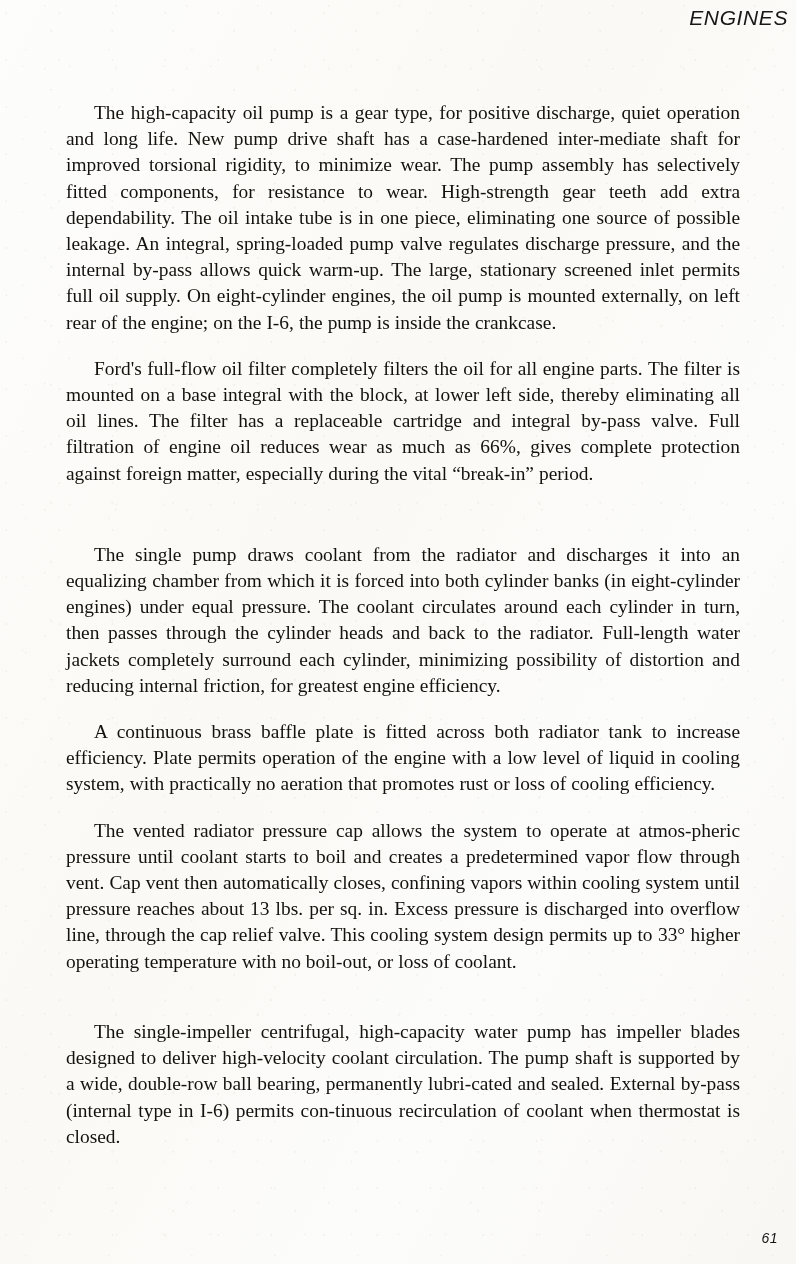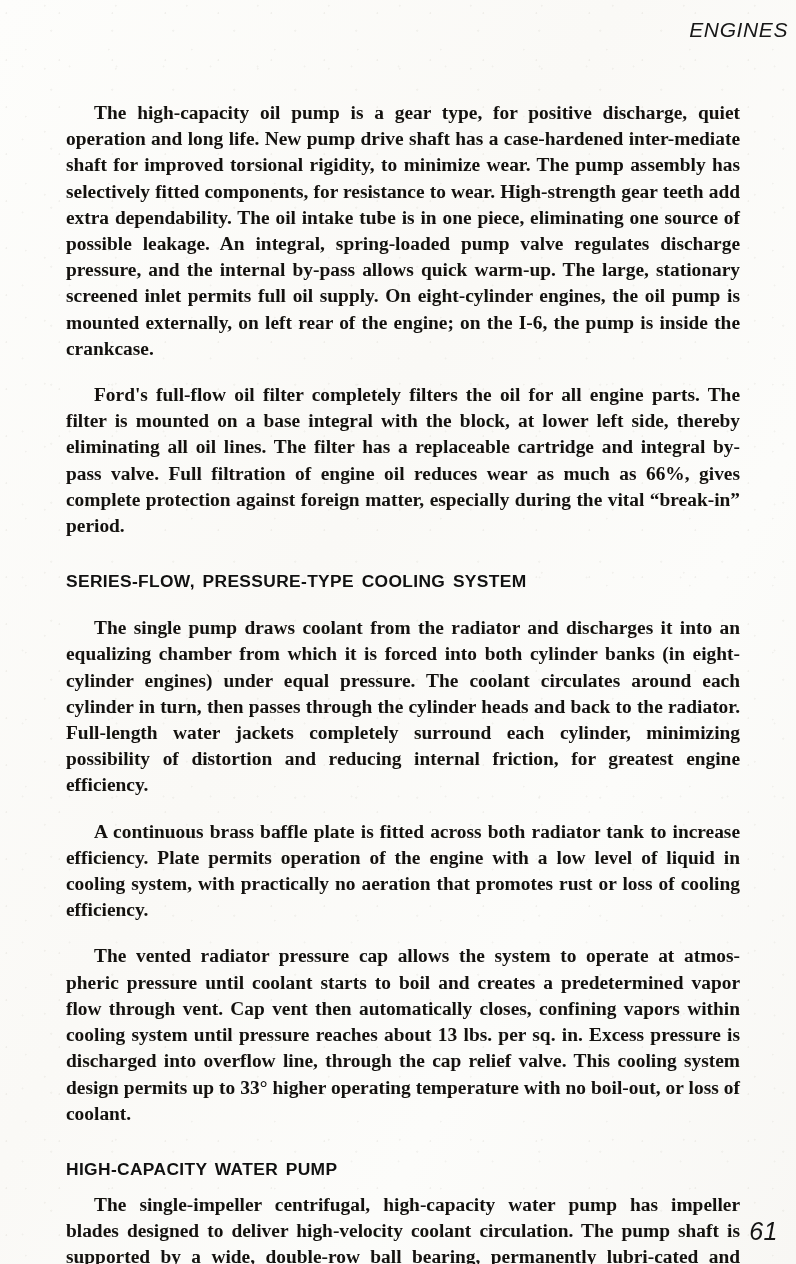--- a/index.html
+++ b/index.html
@@ -24,21 +24,21 @@
       radial-gradient(circle at 48% 91%, rgba(180,176,162,0.12) 0.7px, rgba(0,0,0,0) 1.3px),
       linear-gradient(118deg, #fdfdfb 0%, #faf9f6 42%, #fcfcfa 70%, #f8f7f4 100%);
     background-size: 53px 47px, 71px 63px, 61px 59px, 83px 67px, 47px 73px, 100% 100%;
     overflow: hidden;
     box-sizing: border-box;
   }
 
   
   .running-head {
     position: absolute;
-    top: 18px;
+    top: 6px;
     right: 8px;
     font-family: "Liberation Sans", sans-serif;
     font-style: italic;
     font-weight: 400;
     font-size: 21px;
     letter-spacing: 0.6px;
     color: #171717;
     white-space: nowrap;
   }
 
@@ -54,21 +54,20 @@
     margin: 0 0 9px 0;
     font-size: 19.4px;
     line-height: 26.2px;
     color: #14120f;
     text-align: justify;
     text-justify: inter-word;
     text-indent: 28px;
     hyphens: manual;
     -webkit-hyphens: manual;
     word-spacing: 0.2px;
-    font-weight: bold;
   }
   p.body-text:last-child {
     margin-bottom: 0;
   }
 
   h2.section-head {
     margin: 0;
     padding: 0;
     font-family: "Liberation Sans", sans-serif;
     font-weight: bold;
@@ -84,21 +83,21 @@
   .gap-after-head  { height: 12px; }
   .gap-para        { height: 11px; }
 
   .folio {
     position: absolute;
     right: 18px;
     bottom: 18px;
     font-family: "Liberation Sans", sans-serif;
     font-style: italic;
     font-weight: 400;
-    font-size: 25px;
+    font-size: 14px;
     letter-spacing: 0.5px;
     color: #151515;
   }
 </style>
 </head>
 <body>
 
 <div class="page">
 
   <div class="running-head">ENGINES</div>
@@ -106,40 +105,38 @@
   <div class="column">
 
     <p class="body-text">The high-capacity oil pump is a gear type, for positive discharge, quiet operation and long life. New pump drive shaft has a case-hardened inter-mediate shaft for improved torsional rigidity, to minimize wear. The pump assembly has selectively fitted components, for resistance to wear. High-strength gear teeth add extra dependability. The oil intake tube is in one piece, eliminating one source of possible leakage. An integral, spring-loaded pump valve regulates discharge pressure, and the internal by-pass allows quick warm-up. The large, stationary screened inlet permits full oil supply. On eight-cylinder engines, the oil pump is mounted externally, on left rear of the engine; on the I-6, the pump is inside the crankcase.</p>
 
     <div class="gap-para"></div>
 
     <p class="body-text">Ford's full-flow oil filter completely filters the oil for all engine parts. The filter is mounted on a base integral with the block, at lower left side, thereby eliminating all oil lines. The filter has a replaceable cartridge and integral by-pass valve. Full filtration of engine oil reduces wear as much as 66%, gives complete protection against foreign matter, especially during the vital “break-in” period.</p>
 
     <div class="gap-before-head"></div>
 
-    <h2 class="section-head">SERIES-FLOW, PRESSURE-TYPE COOLING SYSTEM</h2>
 
     <div class="gap-after-head"></div>
 
 
     <div class="gap-para"></div>
 
     <p class="body-text">The single pump draws coolant from the radiator and discharges it into an equalizing chamber from which it is forced into both cylinder banks (in eight-cylinder engines) under equal pressure. The coolant circulates around each cylinder in turn, then passes through the cylinder heads and back to the radiator. Full-length water jackets completely surround each cylinder, minimizing possibility of distortion and reducing internal friction, for greatest engine efficiency.</p>
 
     <div class="gap-para"></div>
 
     <p class="body-text">A continuous brass baffle plate is fitted across both radiator tank to increase efficiency. Plate permits operation of the engine with a low level of liquid in cooling system, with practically no aeration that promotes rust or loss of cooling efficiency.</p>
 
     <div class="gap-para"></div>
 
     <p class="body-text">The vented radiator pressure cap allows the system to operate at atmos-pheric pressure until coolant starts to boil and creates a predetermined vapor flow through vent. Cap vent then automatically closes, confining vapors within cooling system until pressure reaches about 13 lbs. per sq. in. Excess pressure is discharged into overflow line, through the cap relief valve. This cooling system design permits up to 33° higher operating temperature with no boil-out, or loss of coolant.</p>
 
     <div class="gap-before-head"></div>
 
-    <h2 class="section-head">HIGH-CAPACITY WATER PUMP</h2>
 
     <div class="gap-after-head"></div>
 
     <p class="body-text">The single-impeller centrifugal, high-capacity water pump has impeller blades designed to deliver high-velocity coolant circulation. The pump shaft is supported by a wide, double-row ball bearing, permanently lubri-cated and sealed. External by-pass (internal type in I-6) permits con-tinuous recirculation of coolant when thermostat is closed.</p>
 
   </div>
 
   <div class="folio">61</div>
 
 </div>

